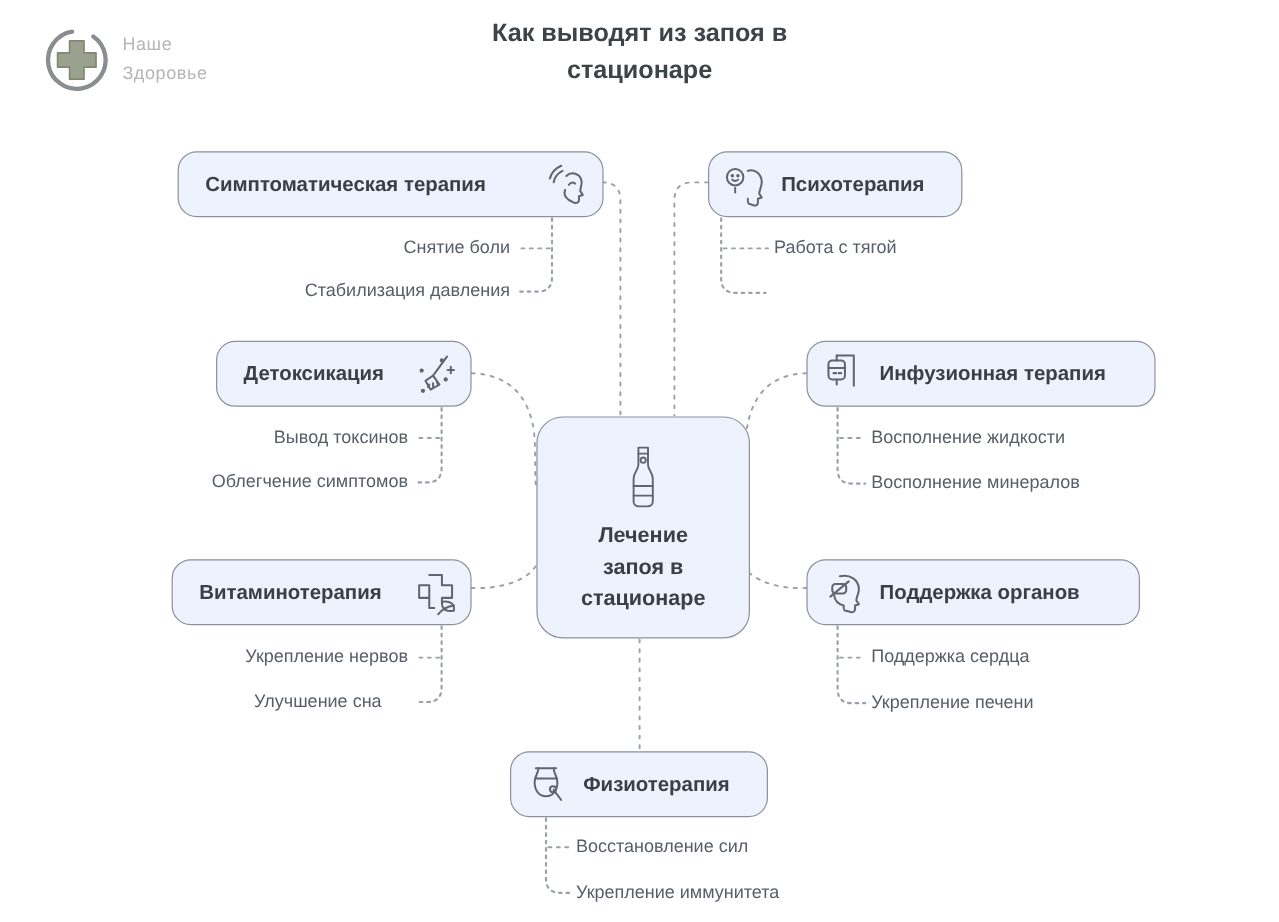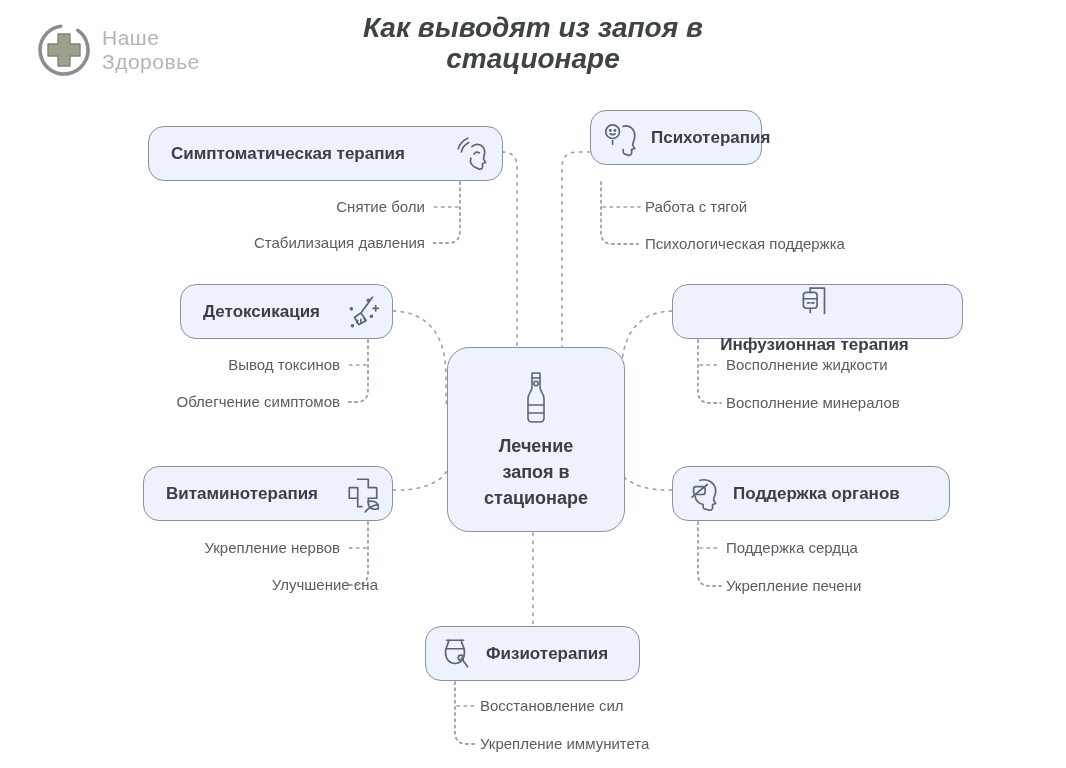--- a/index.html
+++ b/index.html
@@ -12,24 +12,24 @@
   body{background:#fff;font-family:"Liberation Sans","DejaVu Sans",sans-serif;}
   .canvas{position:relative;width:1066px;height:768px;background:#fff;overflow:hidden;}
 
   .connectors{position:absolute;left:0;top:0;width:1066px;height:768px;z-index:1;}
   .connectors path{fill:none;stroke:var(--connector);stroke-linecap:round;}
   .main-link{stroke-dasharray:2.5 5.5;stroke-width:1.6;}
   .child-line{stroke-dasharray:2.2 4;stroke-width:1.8;stroke:#868c95;}
   .child-stub{stroke-dasharray:2.5 4.5;stroke-width:1.6;}
 
   .logo{position:absolute;left:36px;top:22px;display:flex;align-items:center;gap:10px;z-index:2;}
-  .logo-text{width:110px;font-size:21px;line-height:24px;color:var(--logo-text);font-weight:400;letter-spacing:.5px;}
+  .logo-text{width:110px;font-size:15px;line-height:24px;color:var(--logo-text);font-weight:400;letter-spacing:.5px;}
 
   .title{position:absolute;left:353px;top:12px;width:360px;text-align:center;
-    font-size:28px;line-height:31px;font-weight:bold;color:var(--title);z-index:2;font-style:italic;}
+    font-size:21px;line-height:31px;font-weight:bold;color:var(--title);z-index:2;}
 
   .node{position:absolute;background:var(--box-fill);border:1.6px solid var(--box-border);
     border-radius:16px;display:flex;align-items:center;z-index:2;}
   .node-label{font-weight:bold;color:var(--box-text);font-size:17px;white-space:nowrap;}
   .icon{display:flex;align-items:center;justify-content:center;flex:0 0 auto;}
   .icon svg{stroke:var(--icon-stroke);fill:none;stroke-width:1.6;stroke-linecap:round;stroke-linejoin:round;}
 
   .node.icon-right{justify-content:space-between;padding:0 10px 0 22px;gap:10px;}
   .node.icon-left{justify-content:flex-start;padding:0 16px 0 10px;gap:12px;}
 
@@ -97,55 +97,54 @@
         <path d="M7,16 Q8,10 14,7"></path>
         <path d="M4,13 Q6,6 13,3"></path>
         <path d="M17,11 C21,7 28,9 29,15 C29.5,18 28,20 28,23 L30,26 L27,27 L27,30 C27,32 25,33 23,32 L19,30 C16,28 15,25 16,22"></path>
         <path d="M19,18 Q21,15 24,17"></path>
       </svg>
     </span>
   </div>
   <div class="child r" style="right:641px;top:198px;">Снятие боли</div>
   <div class="child r" style="right:641px;top:234px;">Стабилизация давления</div>
 
-  <div class="node icon-left" style="left:590px;top:110px;width:172px;height:55px;">
+  <div class="node icon-left" style="left:590px;top:126px;width:212px;height:55px;">
     <span class="icon">
       <svg width="38" height="38" viewBox="0 0 36 36">
         <circle cx="11" cy="12" r="6.5"></circle>
         <circle cx="8.8" cy="10.8" r="0.6" fill="var(--icon-stroke)"></circle>
         <circle cx="13.2" cy="10.8" r="0.6" fill="var(--icon-stroke)"></circle>
         <path d="M8.7,14 Q11,15.8 13.3,14"></path>
         <path d="M11,20.5 L11,24"></path>
         <path d="M21,7 C27,5 32,10 32,16 C32,20 30,22 30,25 L32,28 L29,29 L29,32 C29,34 27,35 25,34 L22,33 C21,33 21,31 21,29"></path>
       </svg>
     </span>
     <span class="node-label">Психотерапия</span>
   </div>
   <div class="child" style="left:645px;top:198px;">Работа с тягой</div>
-  <div class="child" style="left:645px;top:235px;">Психологическая поддержка</div>
 
   <div class="node icon-right" style="left:180px;top:284px;width:213px;height:55px;">
     <span class="node-label">Детоксикация</span>
     <span class="icon">
       <svg width="38" height="38" viewBox="0 0 36 36">
         <path d="M27,4 L16,19"></path>
         <path d="M16,19 L10,23 L14,30 L21,26 Z"></path>
         <path d="M13,26 L12,28 M16,25 L16,28 M19,24 L20,26"></path>
         <path d="M30,12 v5 M27.5,14.5 h5"></path>
         <circle cx="23" cy="7" r="0.9" fill="var(--icon-stroke)"></circle>
         <circle cx="7" cy="15" r="0.9" fill="var(--icon-stroke)"></circle>
         <circle cx="8" cy="31" r="0.9" fill="var(--icon-stroke)"></circle>
         <circle cx="26" cy="22" r="0.9" fill="var(--icon-stroke)"></circle>
       </svg>
     </span>
   </div>
   <div class="child r" style="right:726px;top:356px;">Вывод токсинов</div>
   <div class="child r" style="right:726px;top:393px;">Облегчение симптомов</div>
 
-  <div class="node icon-left" style="left:672px;top:284px;width:291px;height:55px;flex-direction:column;">
+  <div class="node icon-left" style="left:672px;top:284px;width:291px;height:55px;">
     <span class="icon">
       <svg width="38" height="38" viewBox="0 0 36 36">
         <path d="M13.5,3 H27 V27"></path>
         <path d="M13.5,3 V7"></path>
         <rect x="7" y="7" width="13" height="15" rx="3"></rect>
         <path d="M7,13 H20"></path>
         <path d="M11,17 h2 M15,17 h2"></path>
         <path d="M13.5,22 V26"></path>
       </svg>
     </span>
@@ -170,21 +169,21 @@
     <span class="node-label">Витаминотерапия</span>
     <span class="icon">
       <svg width="38" height="38" viewBox="0 0 36 36">
         <path d="M13,4 H23 V12 H31 V22 H23 V26 M13,30 V22 H5 V12 H13 Z M17,30 H13"></path>
         <path d="M23,25 C30,24 33,27 32.5,32 C27,33.5 23,31 23,26 Z"></path>
         <path d="M20,35 C24,30 28,28.5 32.5,28"></path>
       </svg>
     </span>
   </div>
   <div class="child r" style="right:726px;top:539px;">Укрепление нервов</div>
-  <div class="child r" style="right:688px;top:576px;">Улучшение сна</div>
+  <div class="child r" style="right:748px;top:576px;">Улучшение сна</div>
 
   <div class="node icon-left" style="left:672px;top:466px;width:278px;height:55px;">
     <span class="icon">
       <svg width="38" height="38" viewBox="0 0 36 36">
         <path d="M16,5 C24,3 31,8 31,15 C31,19 29,21 29,24 L31,27 L28,28 L28,31 C28,33 26,34 24,33 L20,32 C19,32 19,30 19,28 C15,27 12,24 11.5,20"></path>
         <rect x="10" y="11" width="11" height="7.5" rx="2.5"></rect>
         <path d="M8.5,21 L23,9"></path>
       </svg>
     </span>
     <span class="node-label">Поддержка органов</span>

